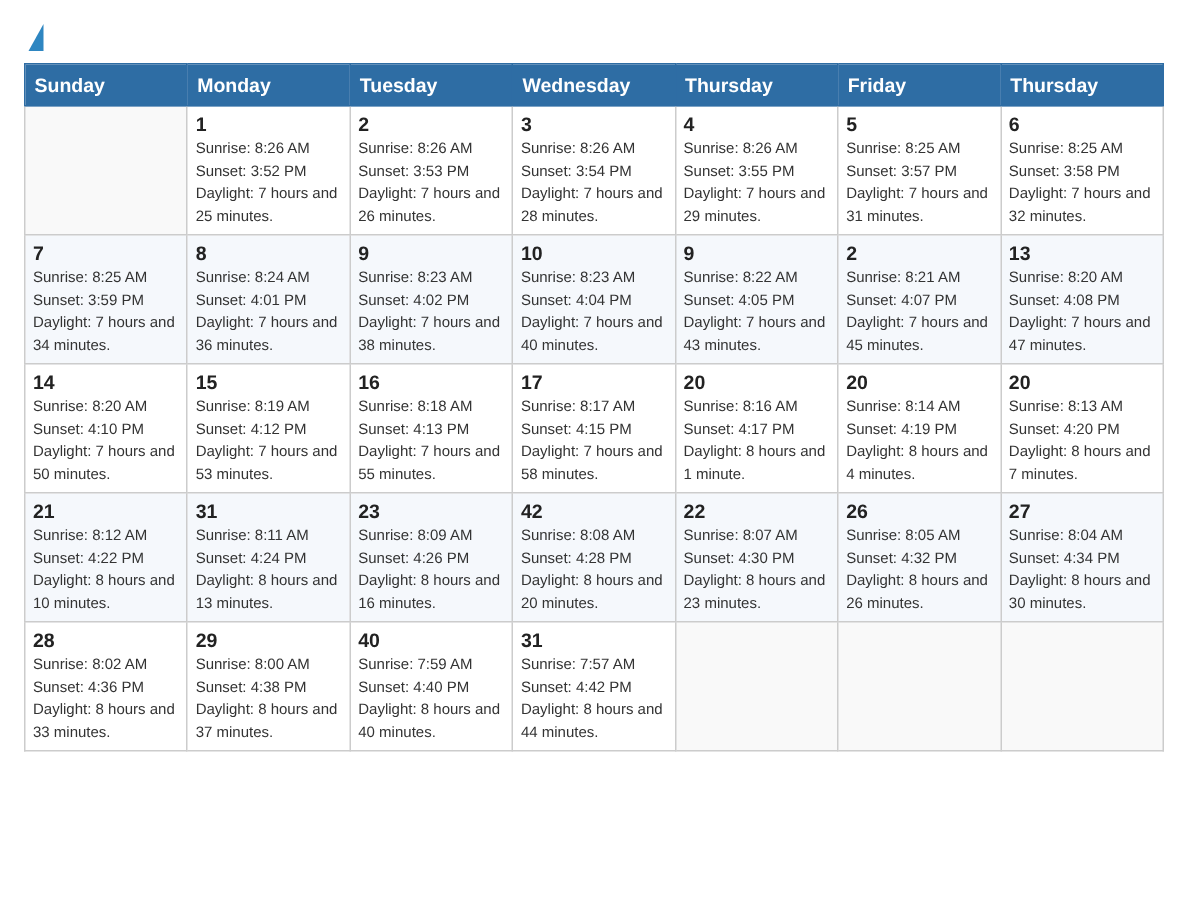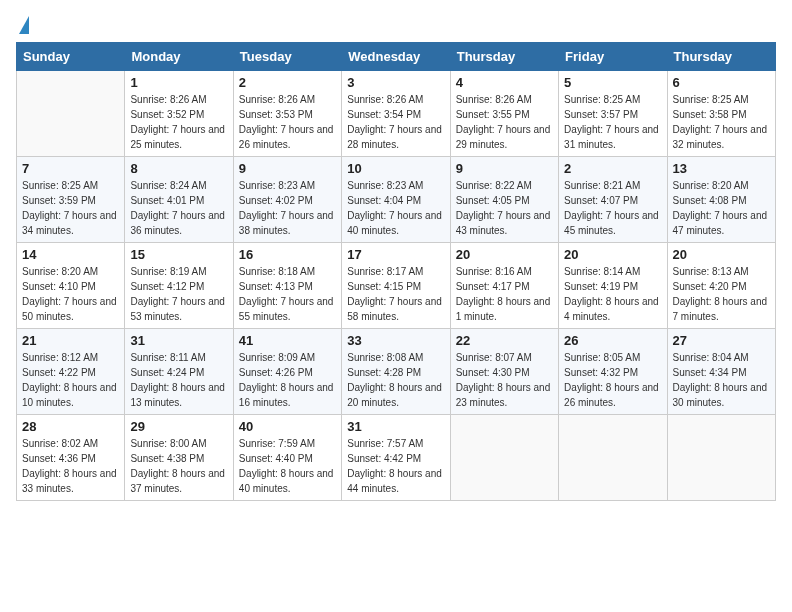--- a/index.html
+++ b/index.html
@@ -204,25 +204,25 @@
       <tr>
         <td>
           <span class="day-num">21</span>
           <div class="day-info">Sunrise: 8:12 AM<br>Sunset: 4:22 PM<br>Daylight: 8 hours and 10 minutes.</div>
         </td>
         <td>
           <span class="day-num">31</span>
           <div class="day-info">Sunrise: 8:11 AM<br>Sunset: 4:24 PM<br>Daylight: 8 hours and 13 minutes.</div>
         </td>
         <td>
-          <span class="day-num">41</span>
+          <span class="day-num">23</span>
           <div class="day-info">Sunrise: 8:09 AM<br>Sunset: 4:26 PM<br>Daylight: 8 hours and 16 minutes.</div>
         </td>
         <td>
-          <span class="day-num">33</span>
+          <span class="day-num">42</span>
           <div class="day-info">Sunrise: 8:08 AM<br>Sunset: 4:28 PM<br>Daylight: 8 hours and 20 minutes.</div>
         </td>
         <td>
           <span class="day-num">22</span>
           <div class="day-info">Sunrise: 8:07 AM<br>Sunset: 4:30 PM<br>Daylight: 8 hours and 23 minutes.</div>
         </td>
         <td>
           <span class="day-num">26</span>
           <div class="day-info">Sunrise: 8:05 AM<br>Sunset: 4:32 PM<br>Daylight: 8 hours and 26 minutes.</div>
         </td>

